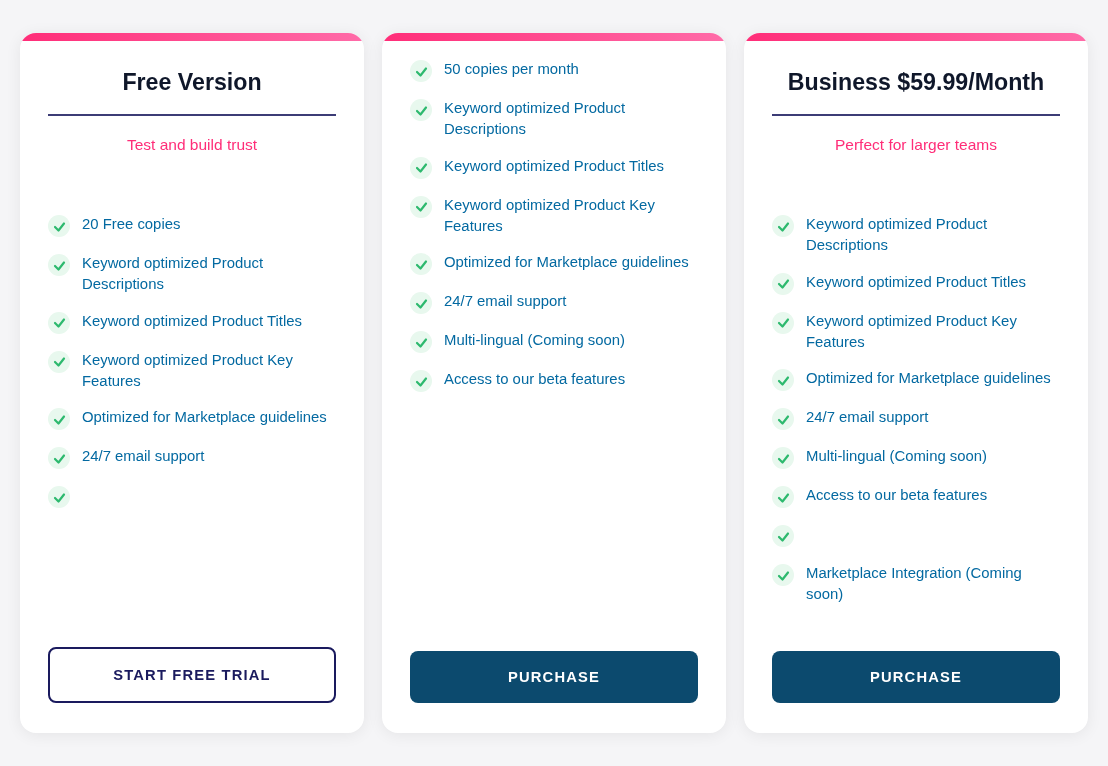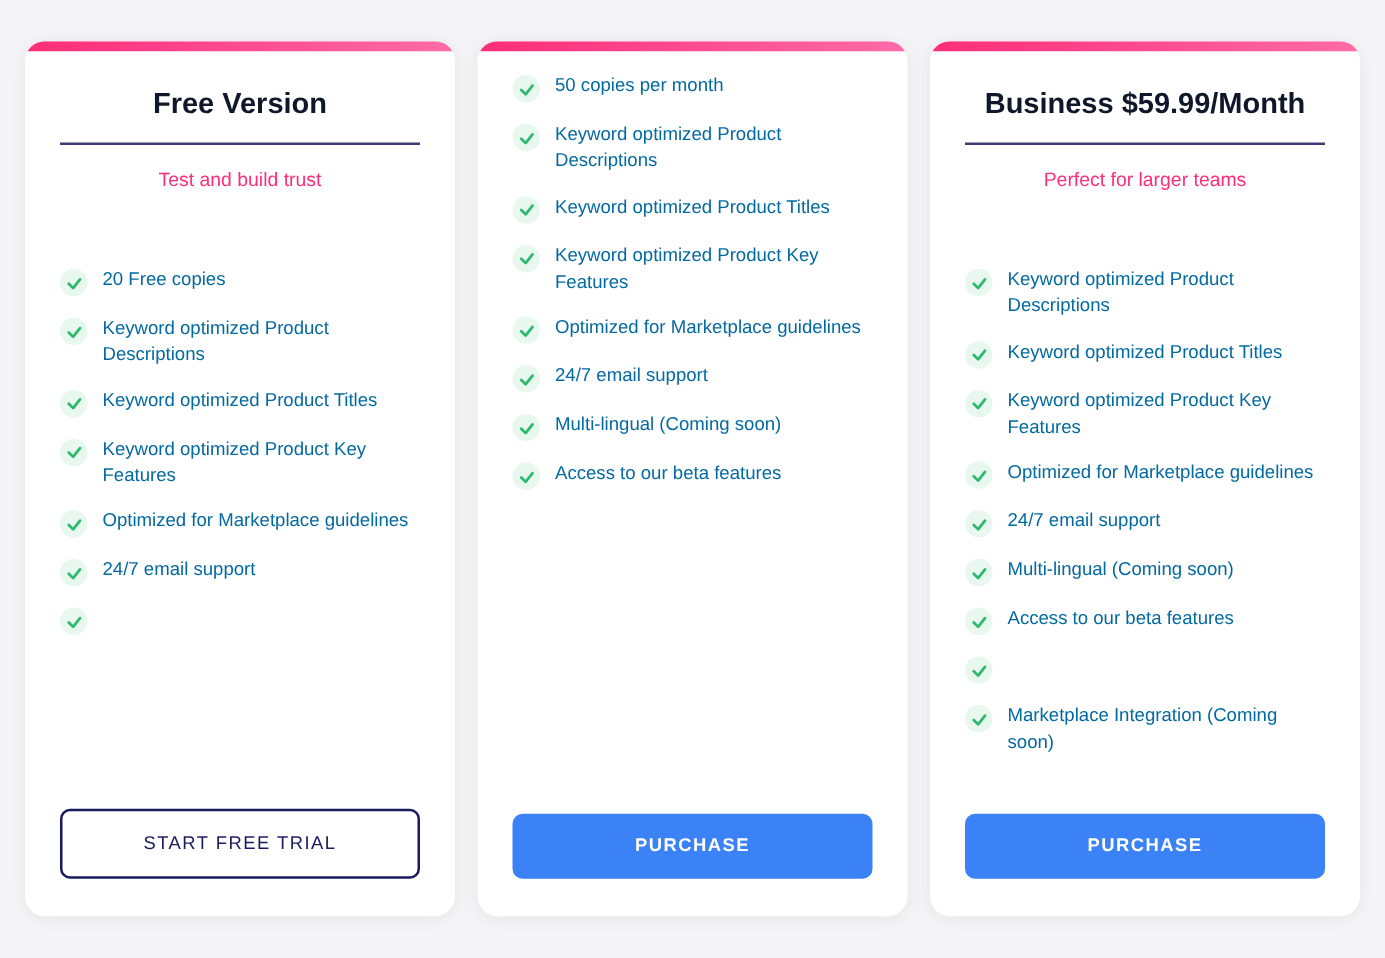--- a/index.html
+++ b/index.html
@@ -92,33 +92,33 @@
       padding: 30px 28px 0 28px;
       text-align: center;
     }
     .btn-outline {
       display: inline-block;
       width: 100%;
       padding: 18px 20px;
       border: 2px solid #1a1a5e;
       background: transparent;
       color: #1a1a5e;
-      font-weight: 400;
+      font-weight: 700;
       font-size: 0.92rem;
       letter-spacing: 0.08em;
       border-radius: 8px;
       cursor: pointer;
       transition: background 0.2s;
     }
     .btn-solid {
       display: inline-block;
       width: 100%;
       padding: 18px 20px;
       border: none;
-      background: #3b82f6;
+      background: #0c4a6e;
       color: #fff;
       font-weight: 700;
       font-size: 0.92rem;
       letter-spacing: 0.08em;
       border-radius: 8px;
       cursor: pointer;
       transition: background 0.2s;
     }
   </style>
 </head>

